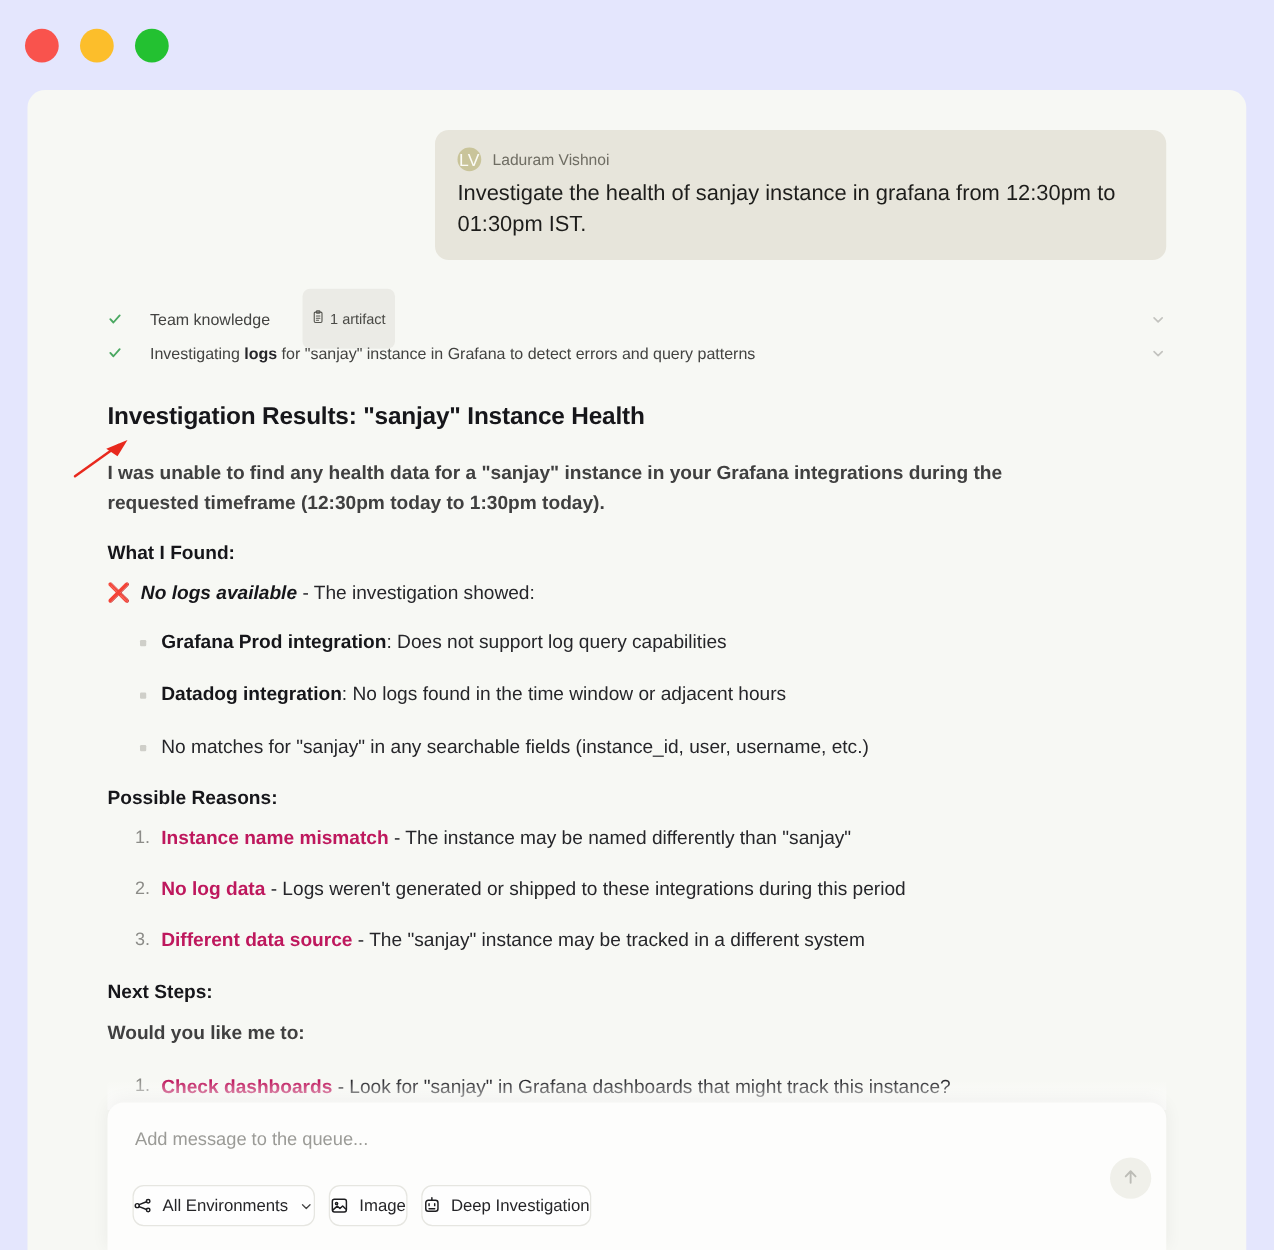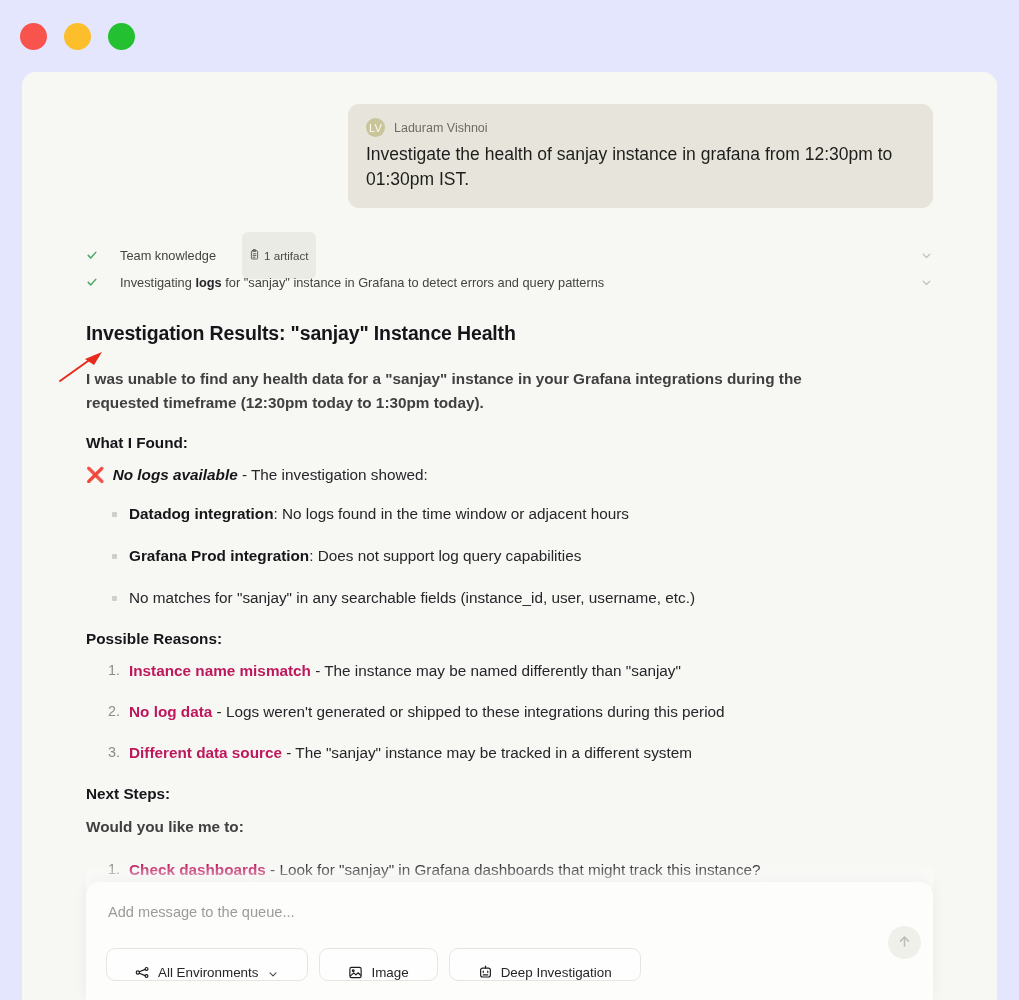--- a/index.html
+++ b/index.html
@@ -54,21 +54,21 @@
     border-radius: 11px;
     padding: 14px 18px 16px 18px;
     max-width: 585px;
     width: 585px;
   }
   .user-head { display: flex; align-items: center; gap: 9px; margin-bottom: 5px; }
   .avatar {
     width: 19px; height: 19px; border-radius: 50%;
     background: #c9c49a;
     color: #fbfbf6;
-    font-size: 11px;
+    font-size: 14px;
     font-weight: normal;
     display: flex; align-items: center; justify-content: center;
     letter-spacing: .2px;
   }
   .user-name { font-size: 12.5px; color: #6f6d63; }
   .user-text {
     font-size: 17.5px;
     line-height: 1.42;
     color: #1d1d1b;
   }
@@ -212,24 +212,24 @@
     margin-bottom: 28px;
     margin-left: 2px;
   }
   .composer-tools {
     display: flex;
     align-items: center;
     gap: 11px;
   }
   .tool-btn {
     display: inline-flex;
-    align-items: flex-end;
+    align-items: center;
     gap: 8px;
     height: 33px;
-    padding: 0 28px;
+    padding: 0 0;
     background: #fefefe;
     border: 1px solid #e6e6e1;
     border-radius: 9px;
     font-size: 13.4px;
     color: #252528;
     cursor: pointer;
     white-space: nowrap;
   }
   .tool-btn .ic { display: inline-flex; color: #1d1d20; }
   .tool-btn .chevd { color: #4a4a4a; margin-left: 1px; display: inline-flex; }
@@ -323,22 +323,22 @@
       <p class="para">I was unable to find any health data for a "sanjay" instance in your Grafana integrations during the requested timeframe (12:30pm today to 1:30pm today).</p>
 
       <h2 class="sec">What I Found:</h2>
 
       <div class="finding-line">
         <span class="x-emoji">❌</span>
         <span><b>No logs available</b><span> - The investigation showed:</span></span>
       </div>
 
       <ul class="bullets">
+        <li><b>Grafana Prod integration</b><span>: Does not support log query capabilities</span></li>
         <li><b>Datadog integration</b><span>: No logs found in the time window or adjacent hours</span></li>
-        <li><b>Grafana Prod integration</b><span>: Does not support log query capabilities</span></li>
         <li><span>No matches for "sanjay" in any searchable fields (instance_id, user, username, etc.)</span></li>
       </ul>
 
       <h2 class="sec">Possible Reasons:</h2>
 
       <ol class="numbered">
         <li><b>Instance name mismatch</b><span> - The instance may be named differently than "sanjay"</span></li>
         <li><b>No log data</b><span> - Logs weren't generated or shipped to these integrations during this period</span></li>
         <li><b>Different data source</b><span> - The "sanjay" instance may be tracked in a different system</span></li>
       </ol>

